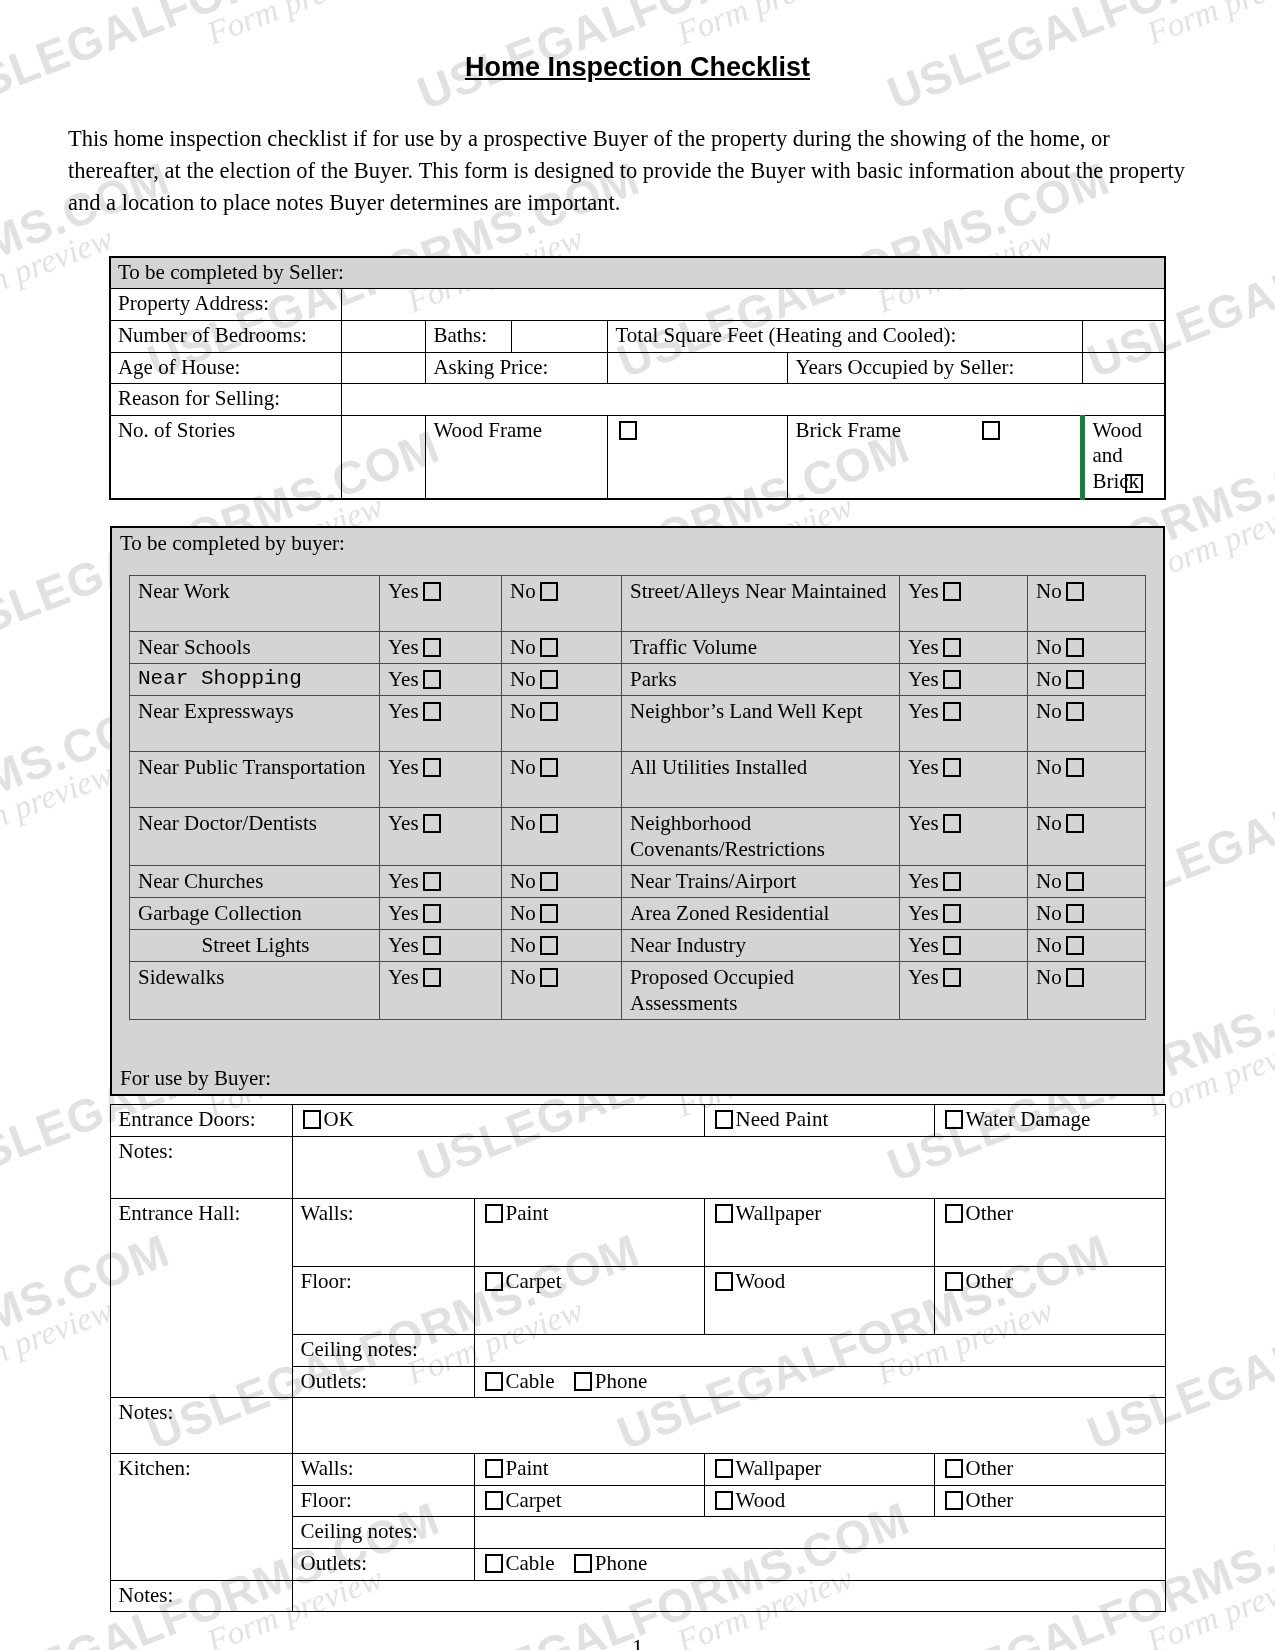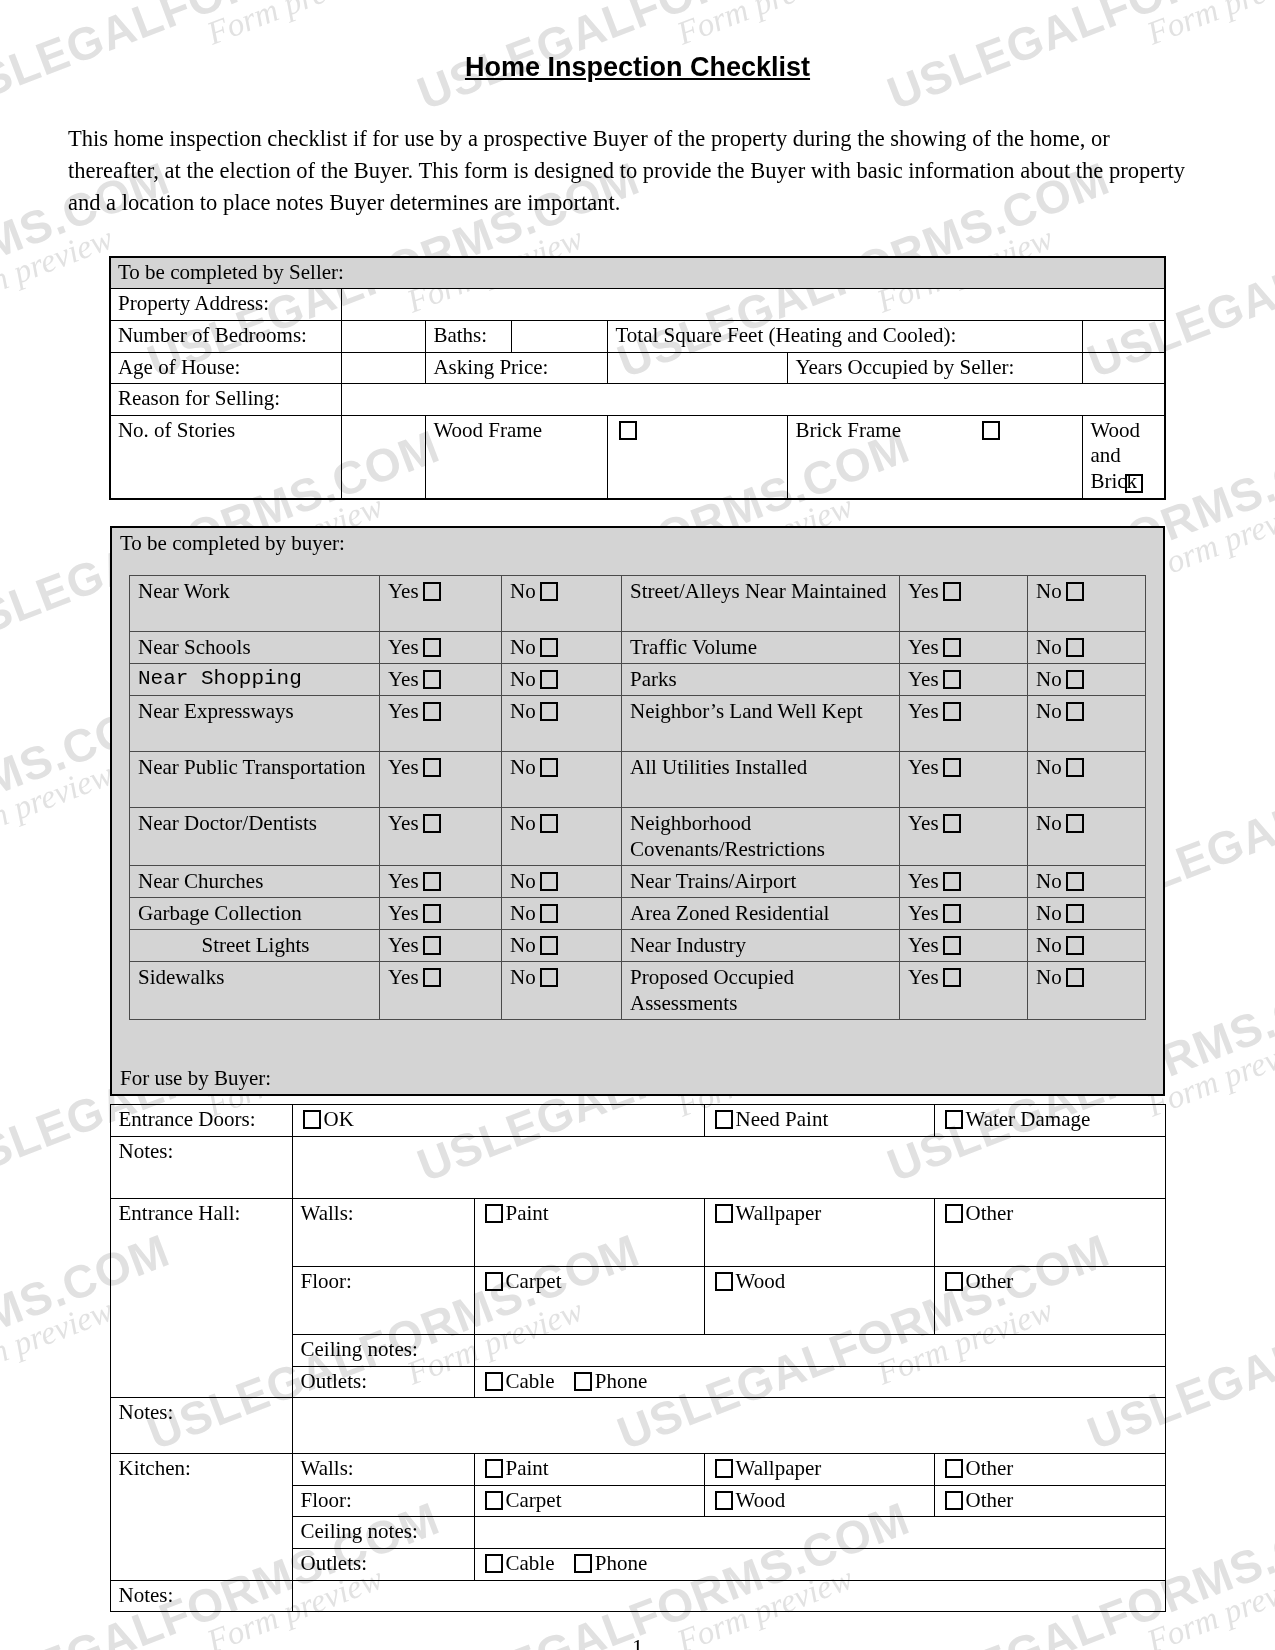--- a/index.html
+++ b/index.html
@@ -273,21 +273,21 @@
           <span>Wood Frame</span>
         </td>
         <td style="text-align:left">
           <span class="cb"></span>
         </td>
         <td colspan="2">
           <span>Brick Frame</span>
           <span class="cb" style="margin-left:76px"></span>
           <span style="display:inline-block;width:34px"></span>
         </td>
-        <td style="border-left:1px solid #15803d">
+        <td style="border-left:5px solid #15803d">
           <span>Wood and Brick</span>
         </td>
       </tr>
     </tbody>
       </table>
   </div>
 
   <div style="position:relative;width:1055px;margin:0 auto;height:0">
     <span class="cb" style="position:absolute;right:18px;top:-26px"></span>
   </div>

